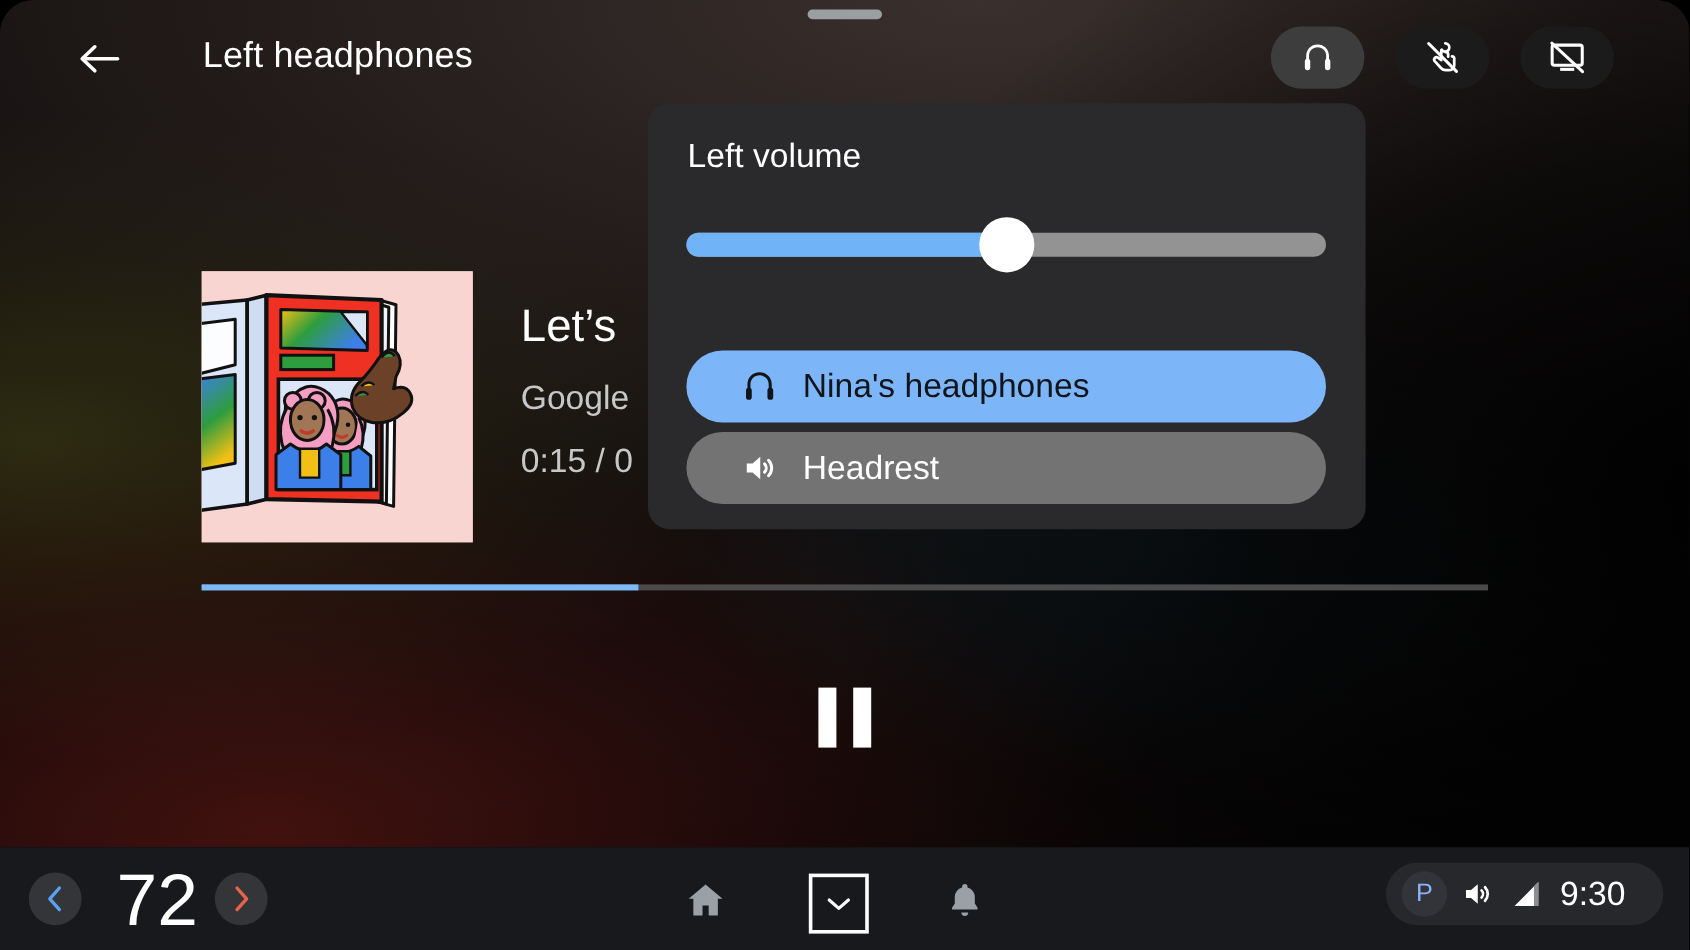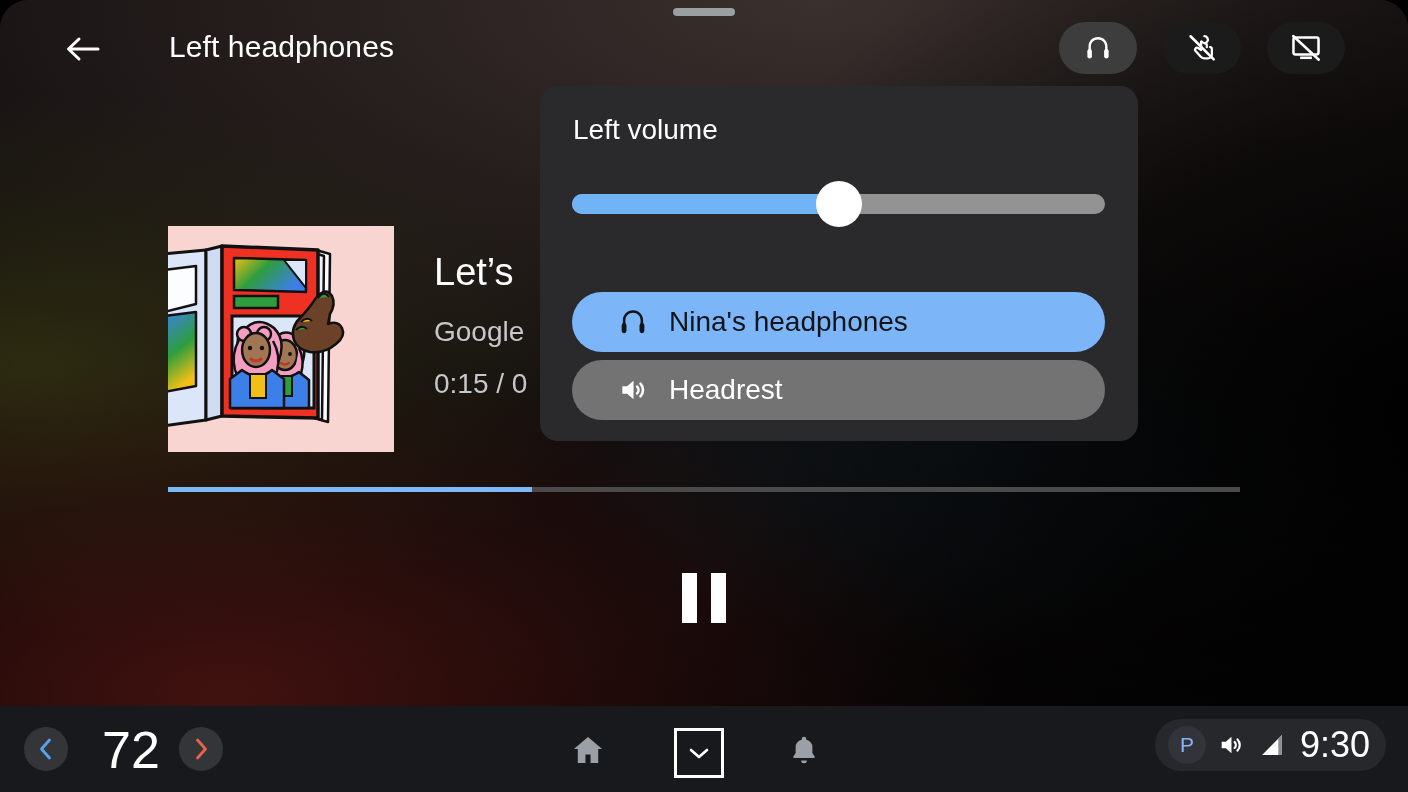--- a/index.html
+++ b/index.html
@@ -305,21 +305,21 @@
     cursor: pointer;
   }
   #temp-down { left: 24px; }
   #temp-up   { left: 179px; }
   #temp-value {
     position: absolute;
     left: 90px;
     top: 20px;
     width: 82px;
     text-align: center;
-    font-size: 52px;
+    font-size: 61px;
     color: #ffffff;
     line-height: 48px;
   }
 
   .nav-icon {
     position: absolute;
     top: 22px;
     width: 44px;
     height: 44px;
     display: flex;
@@ -375,21 +375,21 @@
     margin-left: 13px;
     width: 28px;
     height: 28px;
     display: flex;
     align-items: center;
     justify-content: center;
     flex: none;
   }
   #status-time {
     margin-left: 14px;
-    font-size: 36px;
+    font-size: 28px;
     color: #ffffff;
     white-space: nowrap;
   }
 </style>
 </head>
 <body>
 
 <div id="screen">
 
   <div id="media-panel">

